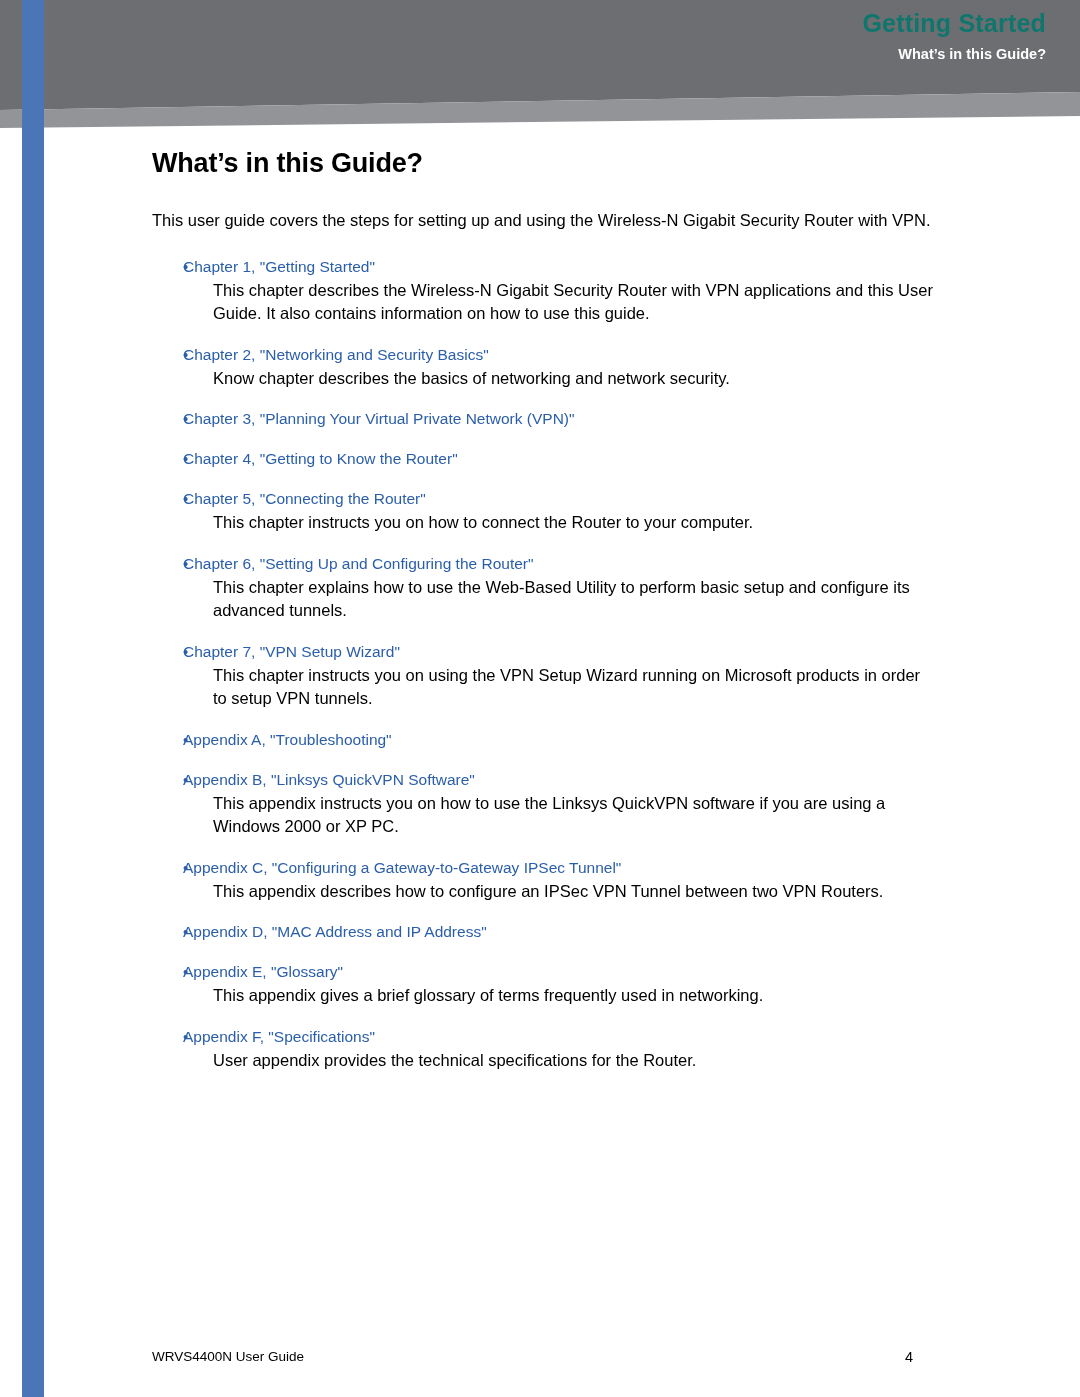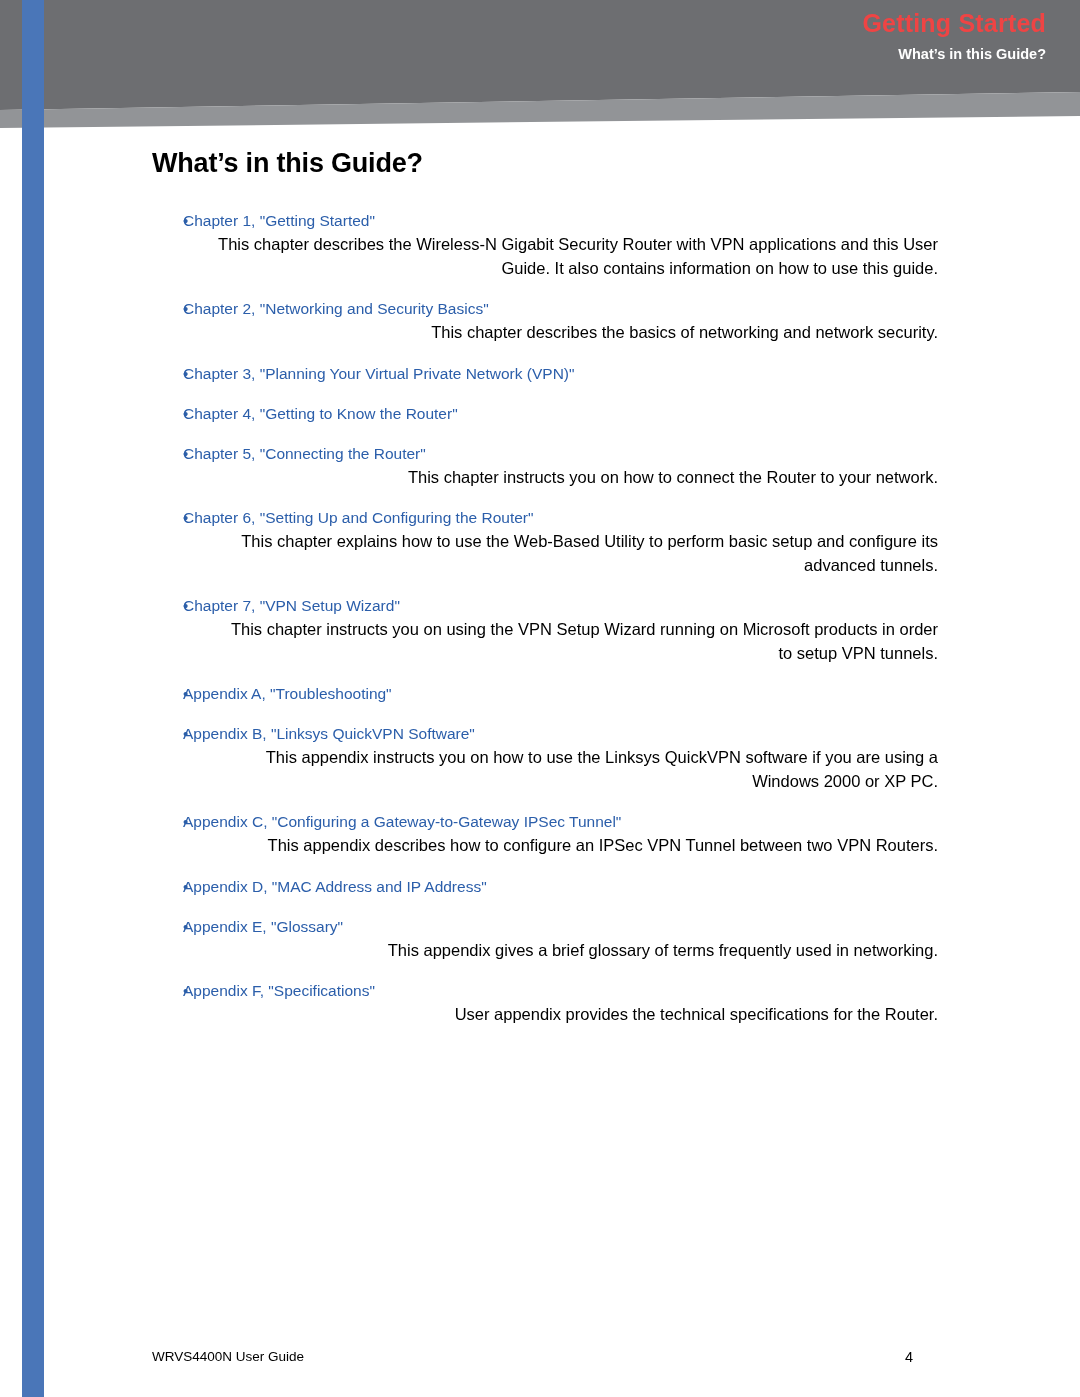--- a/index.html
+++ b/index.html
@@ -32,21 +32,21 @@
     height: 128px;
   }
   .header-text {
     position: absolute;
     right: 34px;
     top: 8px;
     text-align: right;
     z-index: 3;
   }
   .header-title {
-    color: #ef4444;
+    color: #0f766e;
     font-size: 25px;
     font-weight: bold;
     letter-spacing: 0.2px;
     line-height: 30px;
   }
   .header-sub {
     color: #ffffff;
     font-size: 14.5px;
     font-weight: bold;
     line-height: 20px;
@@ -115,21 +115,20 @@
     font-size: 15.5px;
     line-height: 23px;
     font-weight: normal;
   }
   .item-desc {
     margin-left: 61px;
     font-size: 16.5px;
     line-height: 23.5px;
     color: #000000;
     width: 725px;
-    text-align: right;
   }
 
   
   .footer {
     position: absolute;
     left: 0;
     bottom: 28px;
     width: 1080px;
     height: 20px;
   }
@@ -165,35 +164,36 @@
     <div class="header-title">Getting Started</div>
     <div class="header-sub">What’s in this Guide?</div>
   </div>
 </div>
 
 <div class="left-bar"></div>
 
 <div class="page">
   <div class="content">
     <h1 class="page-title">What’s in this Guide?</h1>
+    <p class="intro">This user guide covers the steps for setting up and using the Wireless-N Gigabit Security Router with VPN.</p>
 
     <div class="item">
       <div class="item-head">
         <span class="bullet">•</span>
         <span class="item-link">Chapter 1, "Getting Started"</span>
       </div>
       <div class="item-desc">This chapter describes the Wireless-N Gigabit Security Router with VPN applications and this User Guide. It also contains information on how to use this guide.</div>
     </div>
 
     <div class="item">
       <div class="item-head">
         <span class="bullet">•</span>
         <span class="item-link">Chapter 2, "Networking and Security Basics"</span>
       </div>
-      <div class="item-desc">This chapter describes the basics of networking and network security.</div>
+      <div class="item-desc">Know chapter describes the basics of networking and network security.</div>
     </div>
 
     <div class="item">
       <div class="item-head">
         <span class="bullet">•</span>
         <span class="item-link">Chapter 3, "Planning Your Virtual Private Network (VPN)"</span>
       </div>
     </div>
 
     <div class="item">
@@ -201,21 +201,21 @@
         <span class="bullet">•</span>
         <span class="item-link">Chapter 4, "Getting to Know the Router"</span>
       </div>
     </div>
 
     <div class="item">
       <div class="item-head">
         <span class="bullet">•</span>
         <span class="item-link">Chapter 5, "Connecting the Router"</span>
       </div>
-      <div class="item-desc">This chapter instructs you on how to connect the Router to your network.</div>
+      <div class="item-desc">This chapter instructs you on how to connect the Router to your computer.</div>
     </div>
 
     <div class="item">
       <div class="item-head">
         <span class="bullet">•</span>
         <span class="item-link">Chapter 6, "Setting Up and Configuring the Router"</span>
       </div>
       <div class="item-desc">This chapter explains how to use the Web-Based Utility to perform basic setup and configure its advanced tunnels.</div>
     </div>
 

